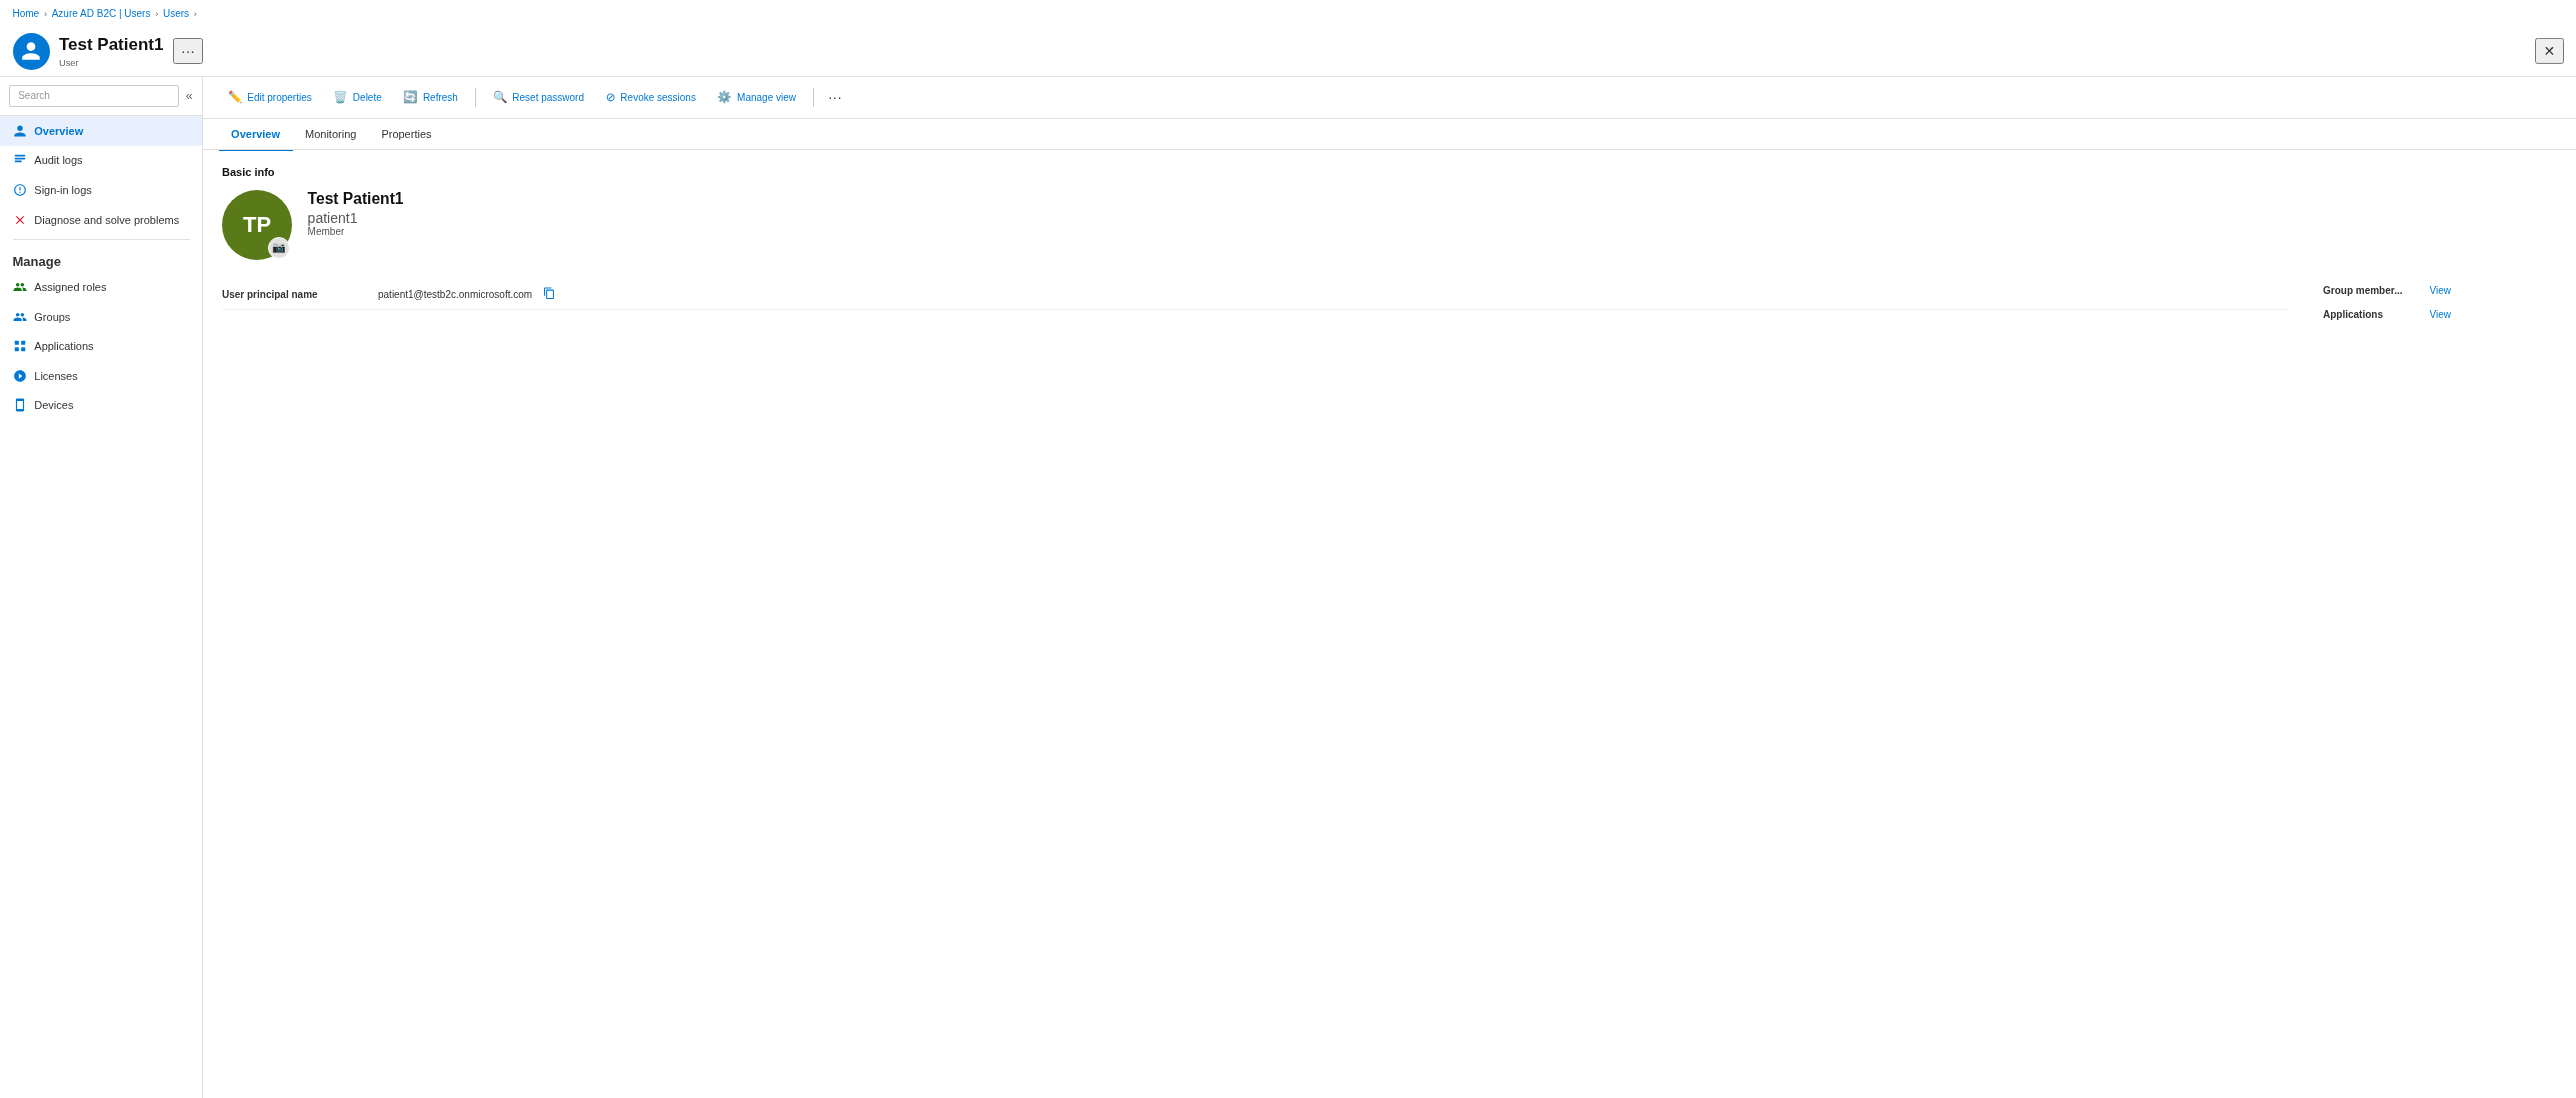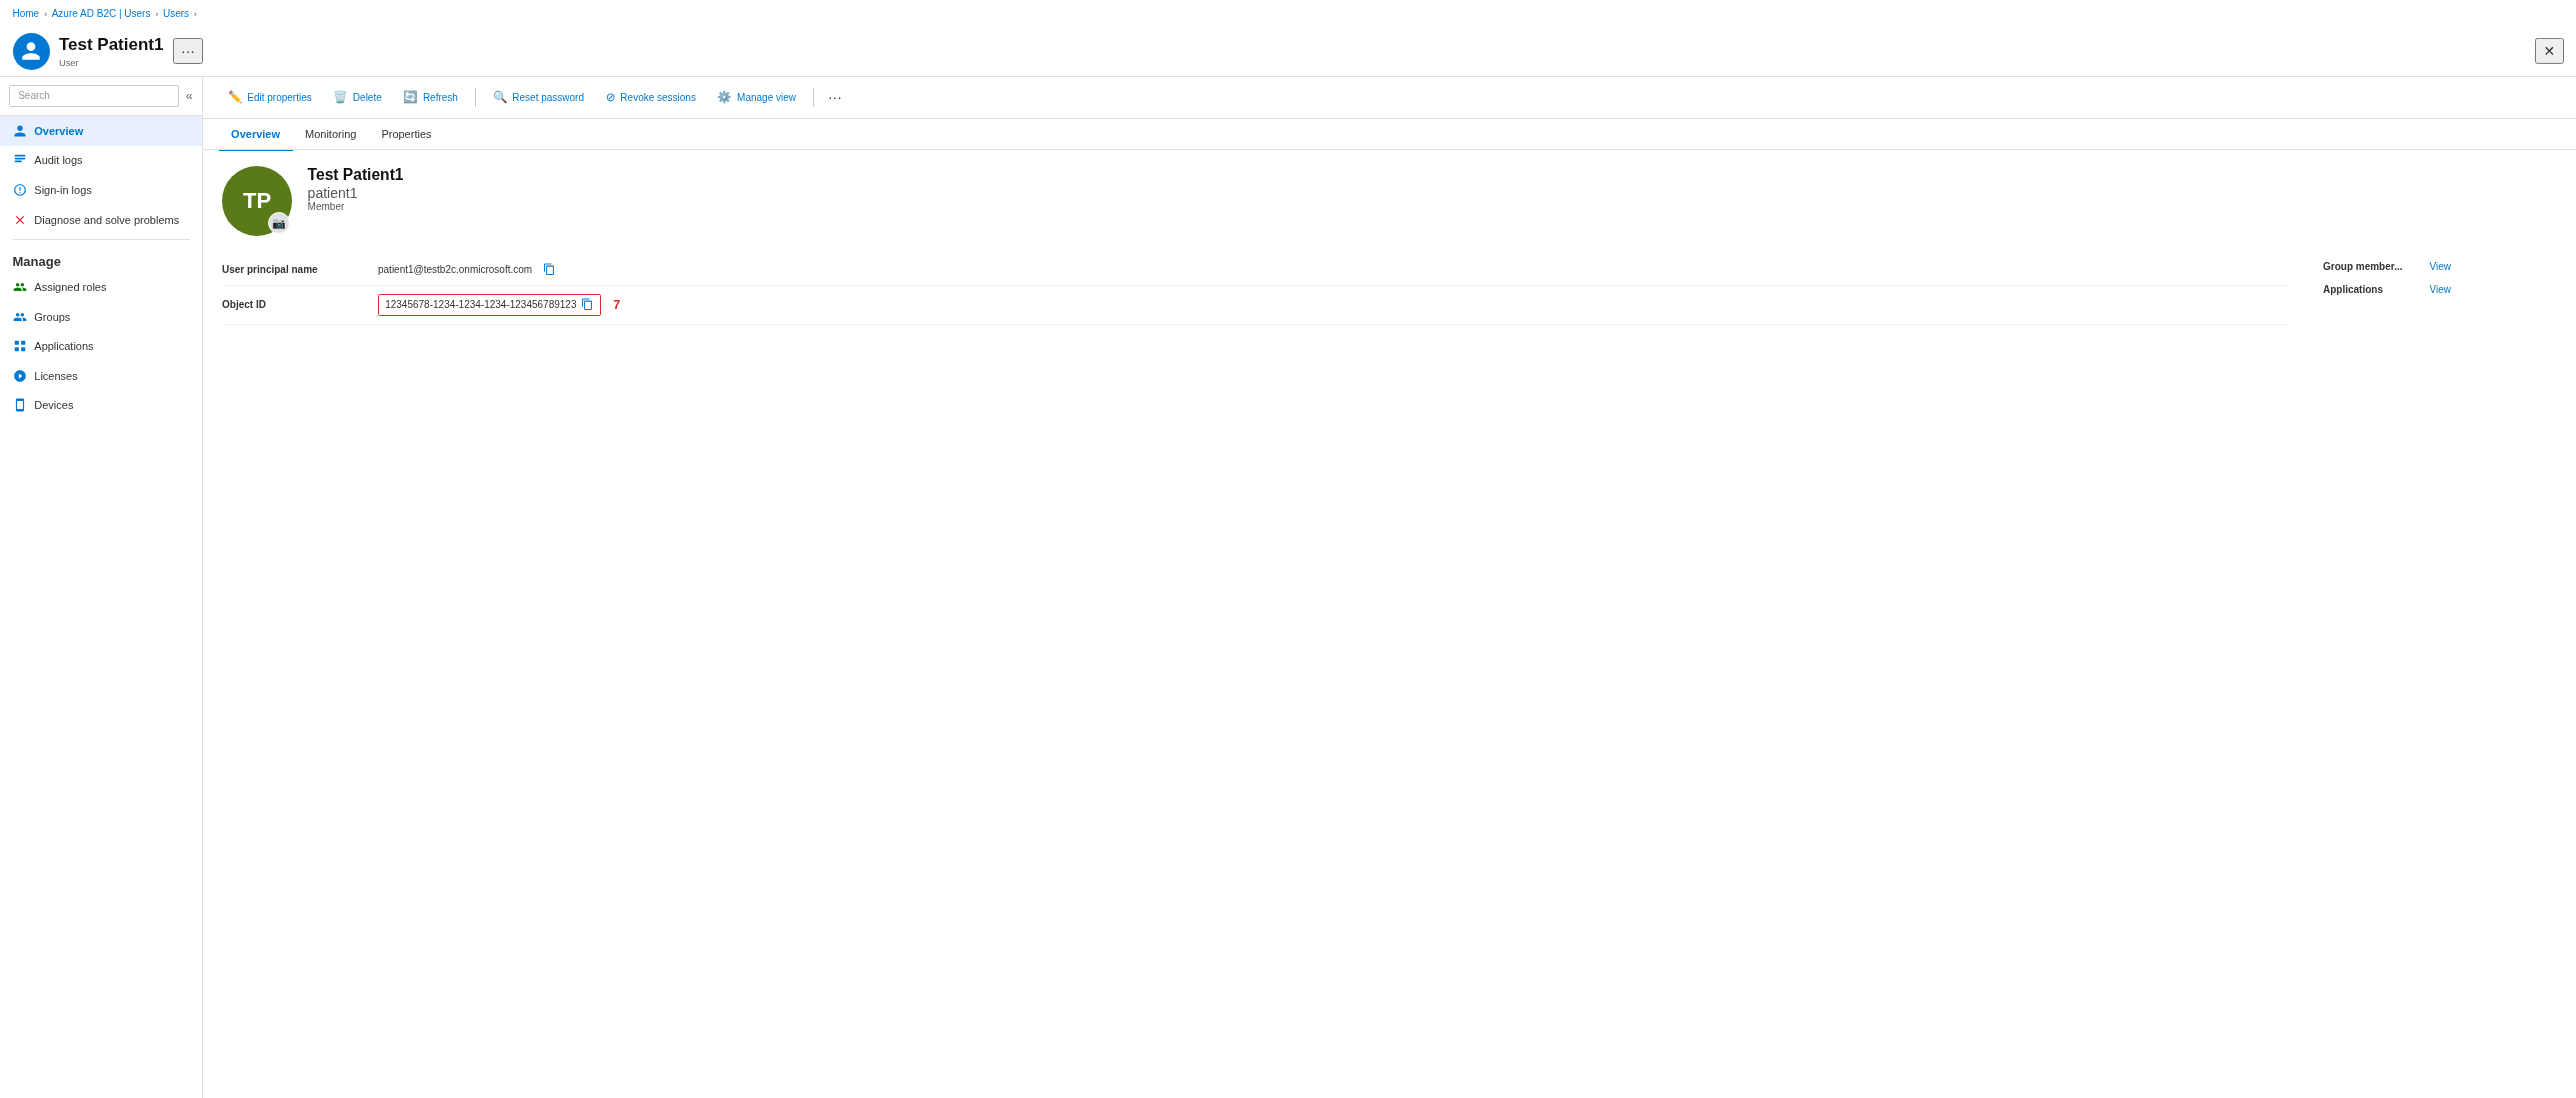--- a/index.html
+++ b/index.html
@@ -248,20 +248,21 @@
         <span class="toolbar-more">···</span>
       </div>
 
       <div class="tabs">
         <div class="tab active">Overview</div>
         <div class="tab">Monitoring</div>
         <div class="tab">Properties</div>
       </div>
 
       <div class="content-body">
+        <div class="section-title">Basic info</div>
 
         <div class="user-card">
           <div class="user-avatar">
             <span>TP</span>
             <div class="camera-btn">
               <span>📷</span>
             </div>
           </div>
           <div class="user-info">
             <h2>Test Patient1</h2>
@@ -278,34 +279,20 @@
               <div class="info-value">
                 <span>patient1@testb2c.onmicrosoft.com</span>
                 <span class="copy-btn" title="Copy">
                   <svg width="12.5" height="12.5" viewBox="0 0 24 24" fill="#0078d4">
                       <path d="M16 1H4c-1.1 0-2 .9-2 2v14h2V3h12V1zm3 4H8c-1.1 0-2 .9-2 2v14c0 1.1.9 2 2 2h11c1.1 0 2-.9 2-2V7c0-1.1-.9-2-2-2zm0 16H8V7h11v14z"></path>
                     </svg>
                 </span>
               </div>
             </div>
 
-            <div class="info-row">
-              <span class="info-label">Object ID</span>
-              <div class="info-value">
-                <div class="object-id-box">
-                  <span class="object-id-text">12345678-1234-1234-1234-123456789123</span>
-                  <span class="copy-btn" title="Copy">
-                    <svg width="12.5" height="12.5" viewBox="0 0 24 24" fill="#0078d4">
-                        <path d="M16 1H4c-1.1 0-2 .9-2 2v14h2V3h12V1zm3 4H8c-1.1 0-2 .9-2 2v14c0 1.1.9 2 2 2h11c1.1 0 2-.9 2-2V7c0-1.1-.9-2-2-2zm0 16H8V7h11v14z"></path>
-                      </svg>
-                  </span>
-                </div>
-                <span class="highlight-7">7</span>
-              </div>
-            </div>
 
           </div>
 
           <div style="min-width: 234px; padding-top: 6.2px;">
             <div class="right-panel-row" style="margin-bottom: 12.5px;">
               <span class="right-panel-label">Group member...</span>
               <a class="view-link">View</a>
             </div>
             <div class="right-panel-row">
               <span class="right-panel-label">Applications</span>

